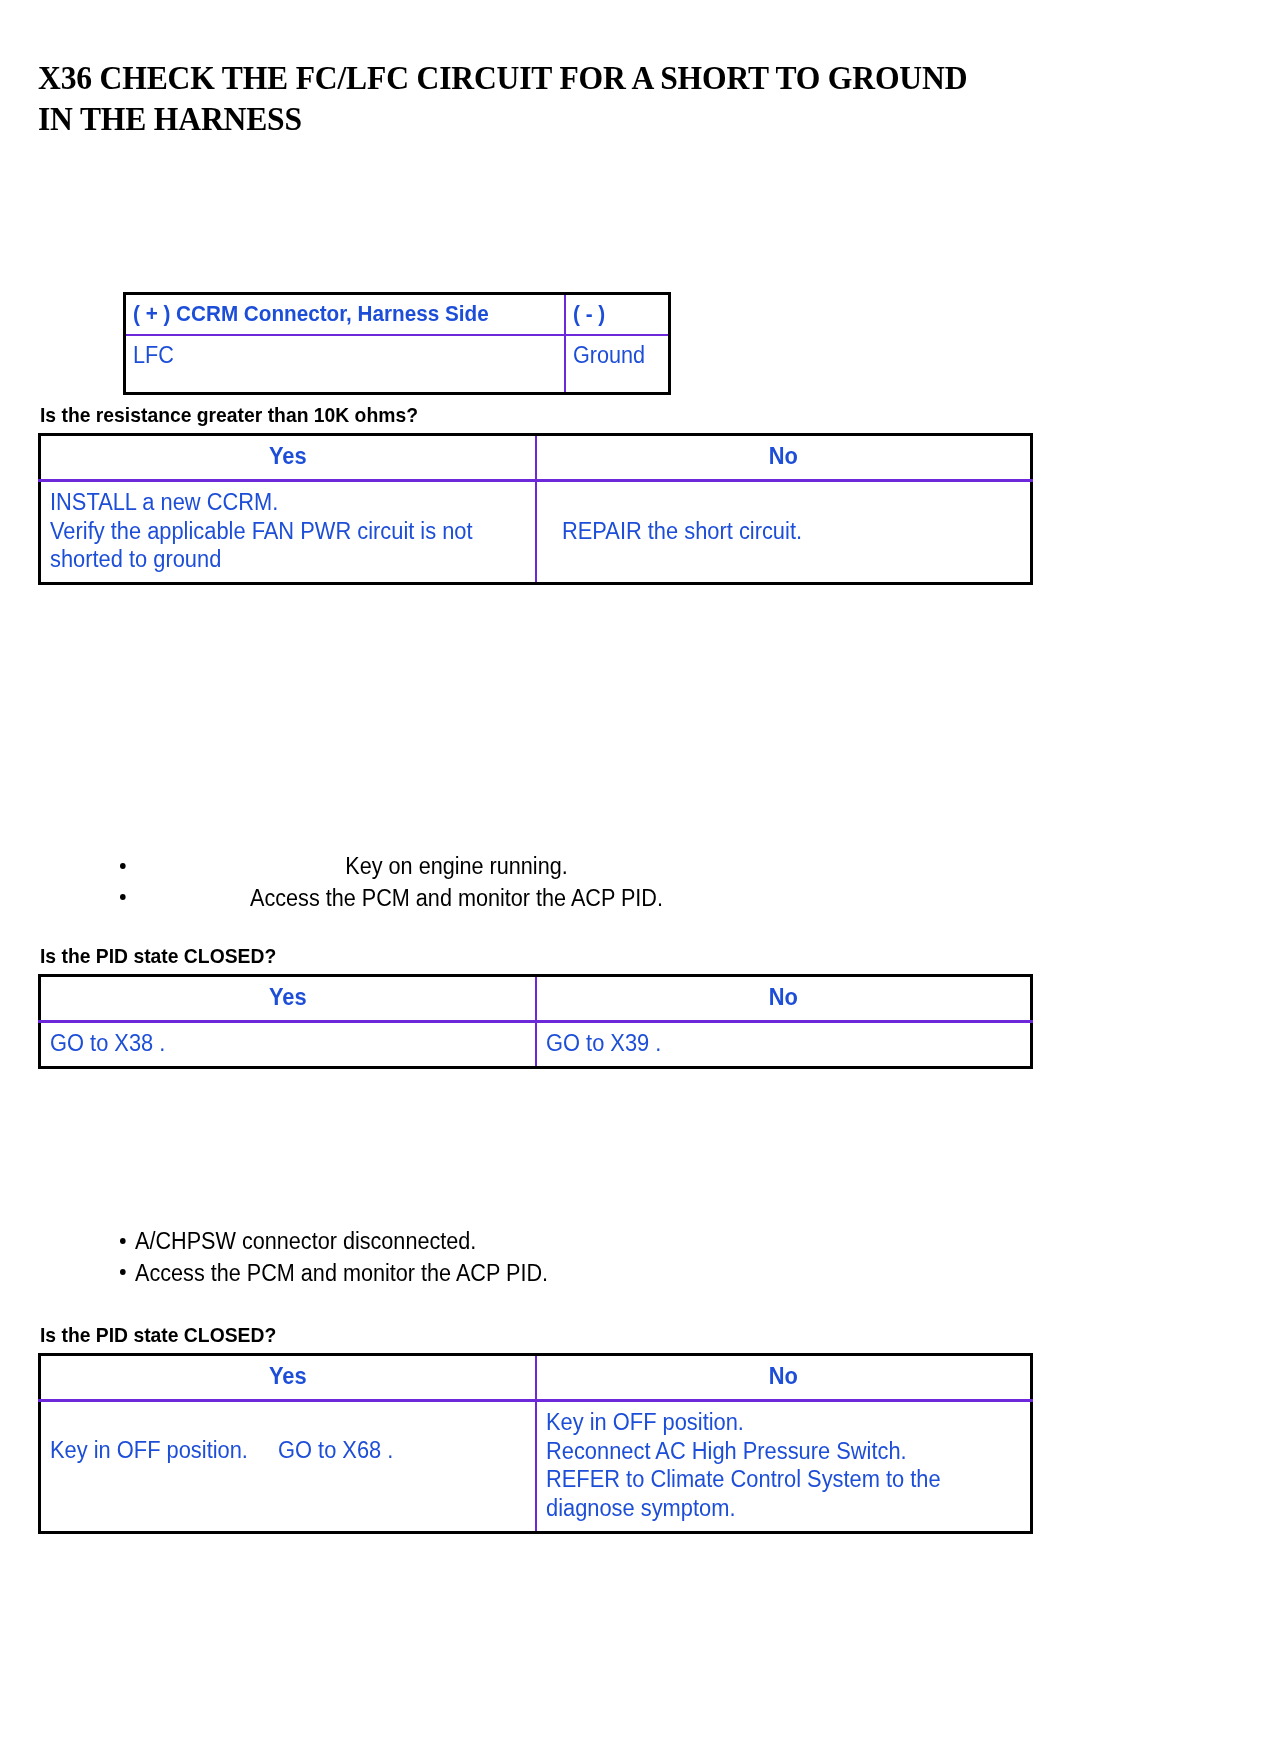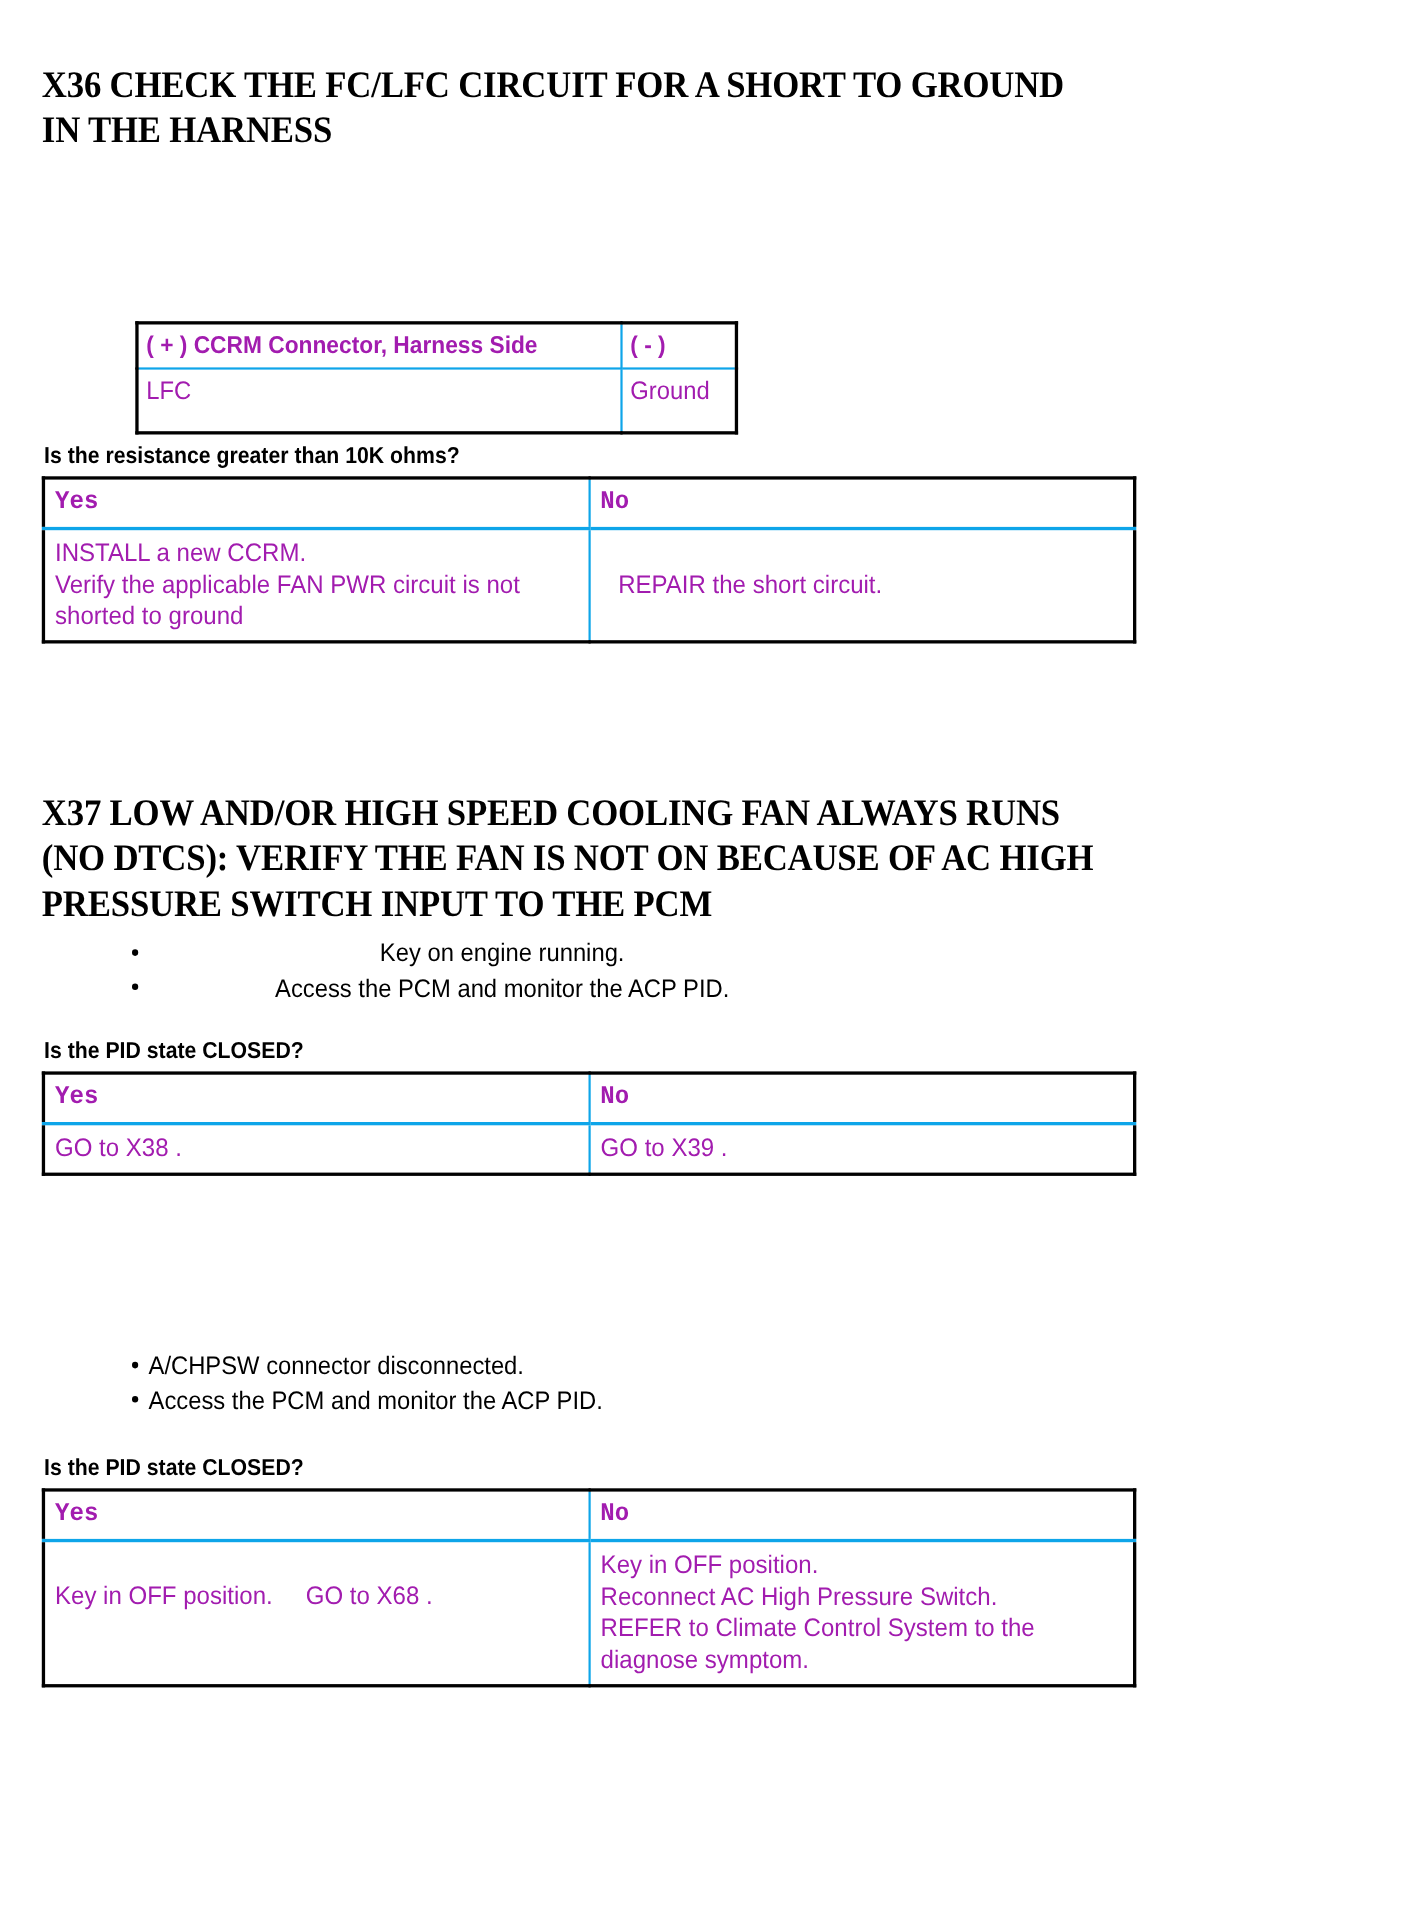--- a/index.html
+++ b/index.html
@@ -71,28 +71,28 @@
     transform-origin: left center;
     white-space: nowrap;
   }
 
   
   table {
     border-collapse: collapse;
     table-layout: fixed;
   }
   table td, table th {
-    border: 2px solid #0ea5e9;
+    border: 2px solid #6d28d9;
     padding: 4px 8px;
     vertical-align: top;
     font-size: 23px;
     line-height: 1.25;
     font-weight: normal;
     text-align: left;
-    color: #a21caf;
+    color: #1d4ed8;
   }
 
   
   .measure-table {
     border: 3px solid #000;
     width: 545px;
   }
   .measure-table th {
     font-weight: bold;
     font-size: 22px;
@@ -115,24 +115,23 @@
   .measure-table .col-neg { width: 105px; }
 
   
   .decision-table {
     width: 995px;
     border: 3px solid #000;
   }
   .decision-table th {
     font-weight: bold;
     font-size: 23px;
-    text-align: left;
+    text-align: center;
     padding: 6px 8px 8px 8px;
     border-bottom-width: 3px;
-    font-family: Liberation Mono, monospace;
   }
   .decision-table td {
     padding: 6px 9px 8px 9px;
   }
   .decision-table th span,
   .decision-table td span {
     display: inline-block;
     transform: scaleX(0.95);
     transform-origin: left center;
   }
@@ -209,25 +208,20 @@
           <span class="cell-line">Verify the applicable FAN PWR circuit is not</span>
           <span class="cell-line">shorted to ground</span>
         </td>
         <td style="vertical-align:middle;padding-left:25px;">
           <span class="cell-line">REPAIR the short circuit.</span>
         </td>
       </tr>
     </tbody>
   </table>
 
-  <div class="blk" style="left:38px; top:690px; width:1110px;">
-    <div class="section-heading">X37 LOW AND/OR HIGH SPEED COOLING FAN ALWAYS RUNS</div>
-    <div class="section-heading">(NO DTCS): VERIFY THE FAN IS NOT ON BECAUSE OF AC HIGH</div>
-    <div class="section-heading">PRESSURE SWITCH INPUT TO THE PCM</div>
-  </div>
 
   <ul class="bullets blk" style="left:120px; top:822px; width:700px;text-align:center;">
     <li>
       <span class="bullet-dot"></span>
       <span>Key on engine running.</span>
     </li>
     <li>
       <span class="bullet-dot"></span>
       <span>Access the PCM and monitor the ACP PID.</span>
     </li>

